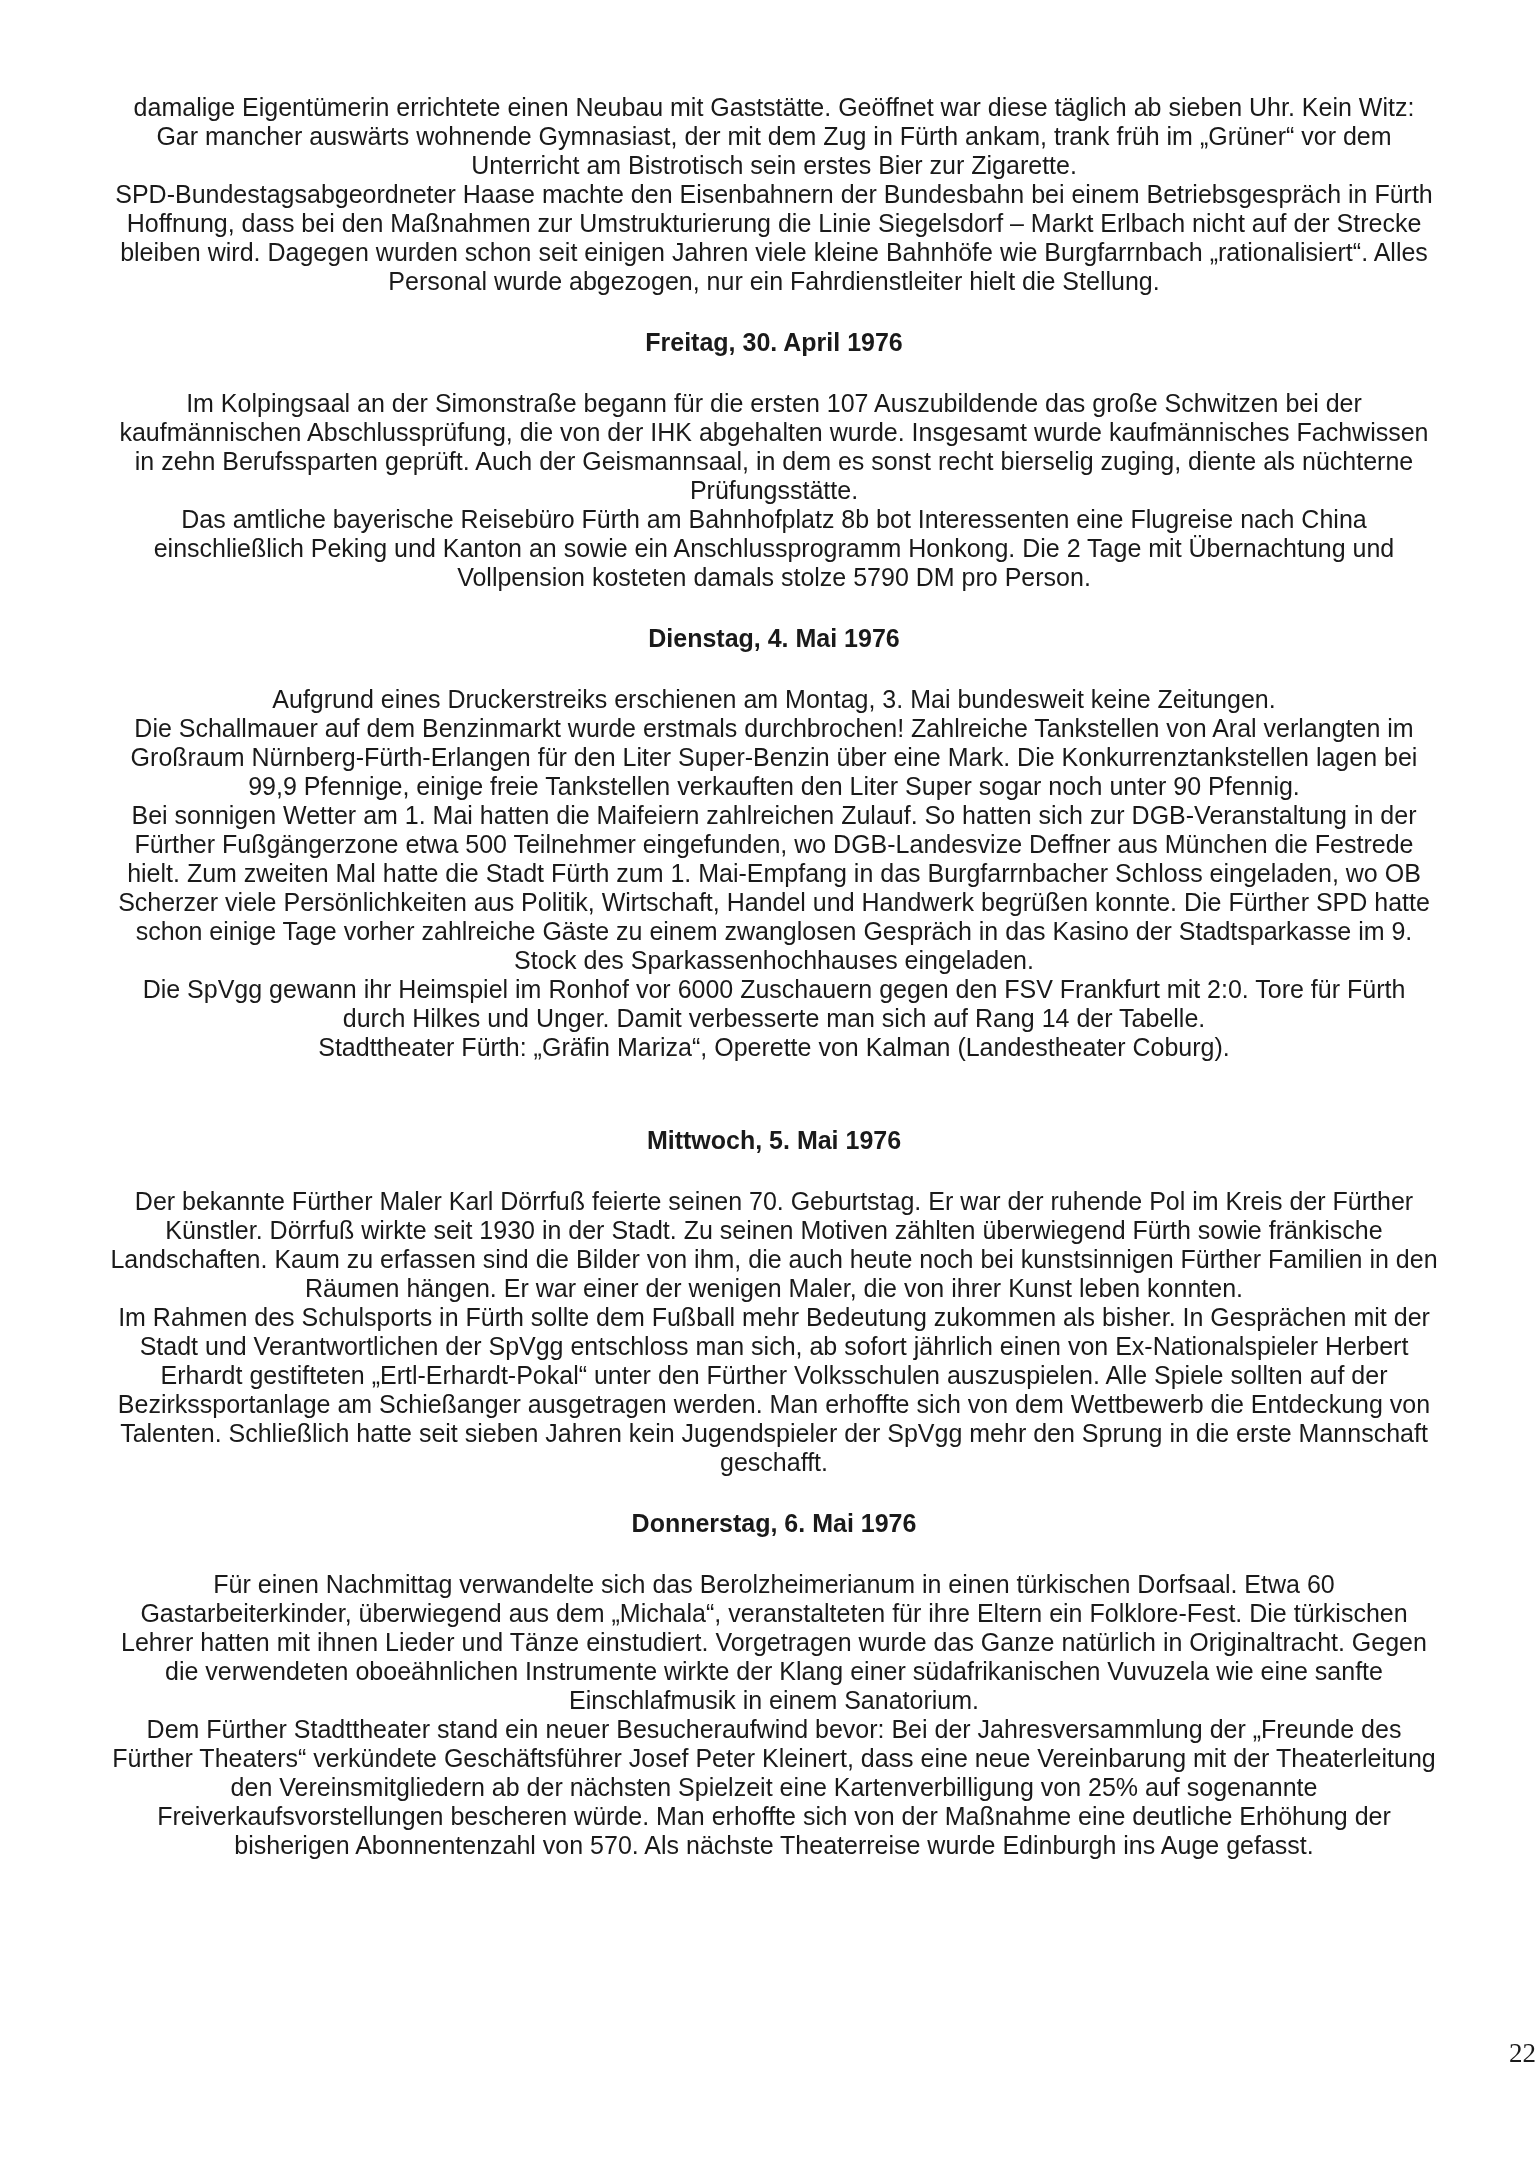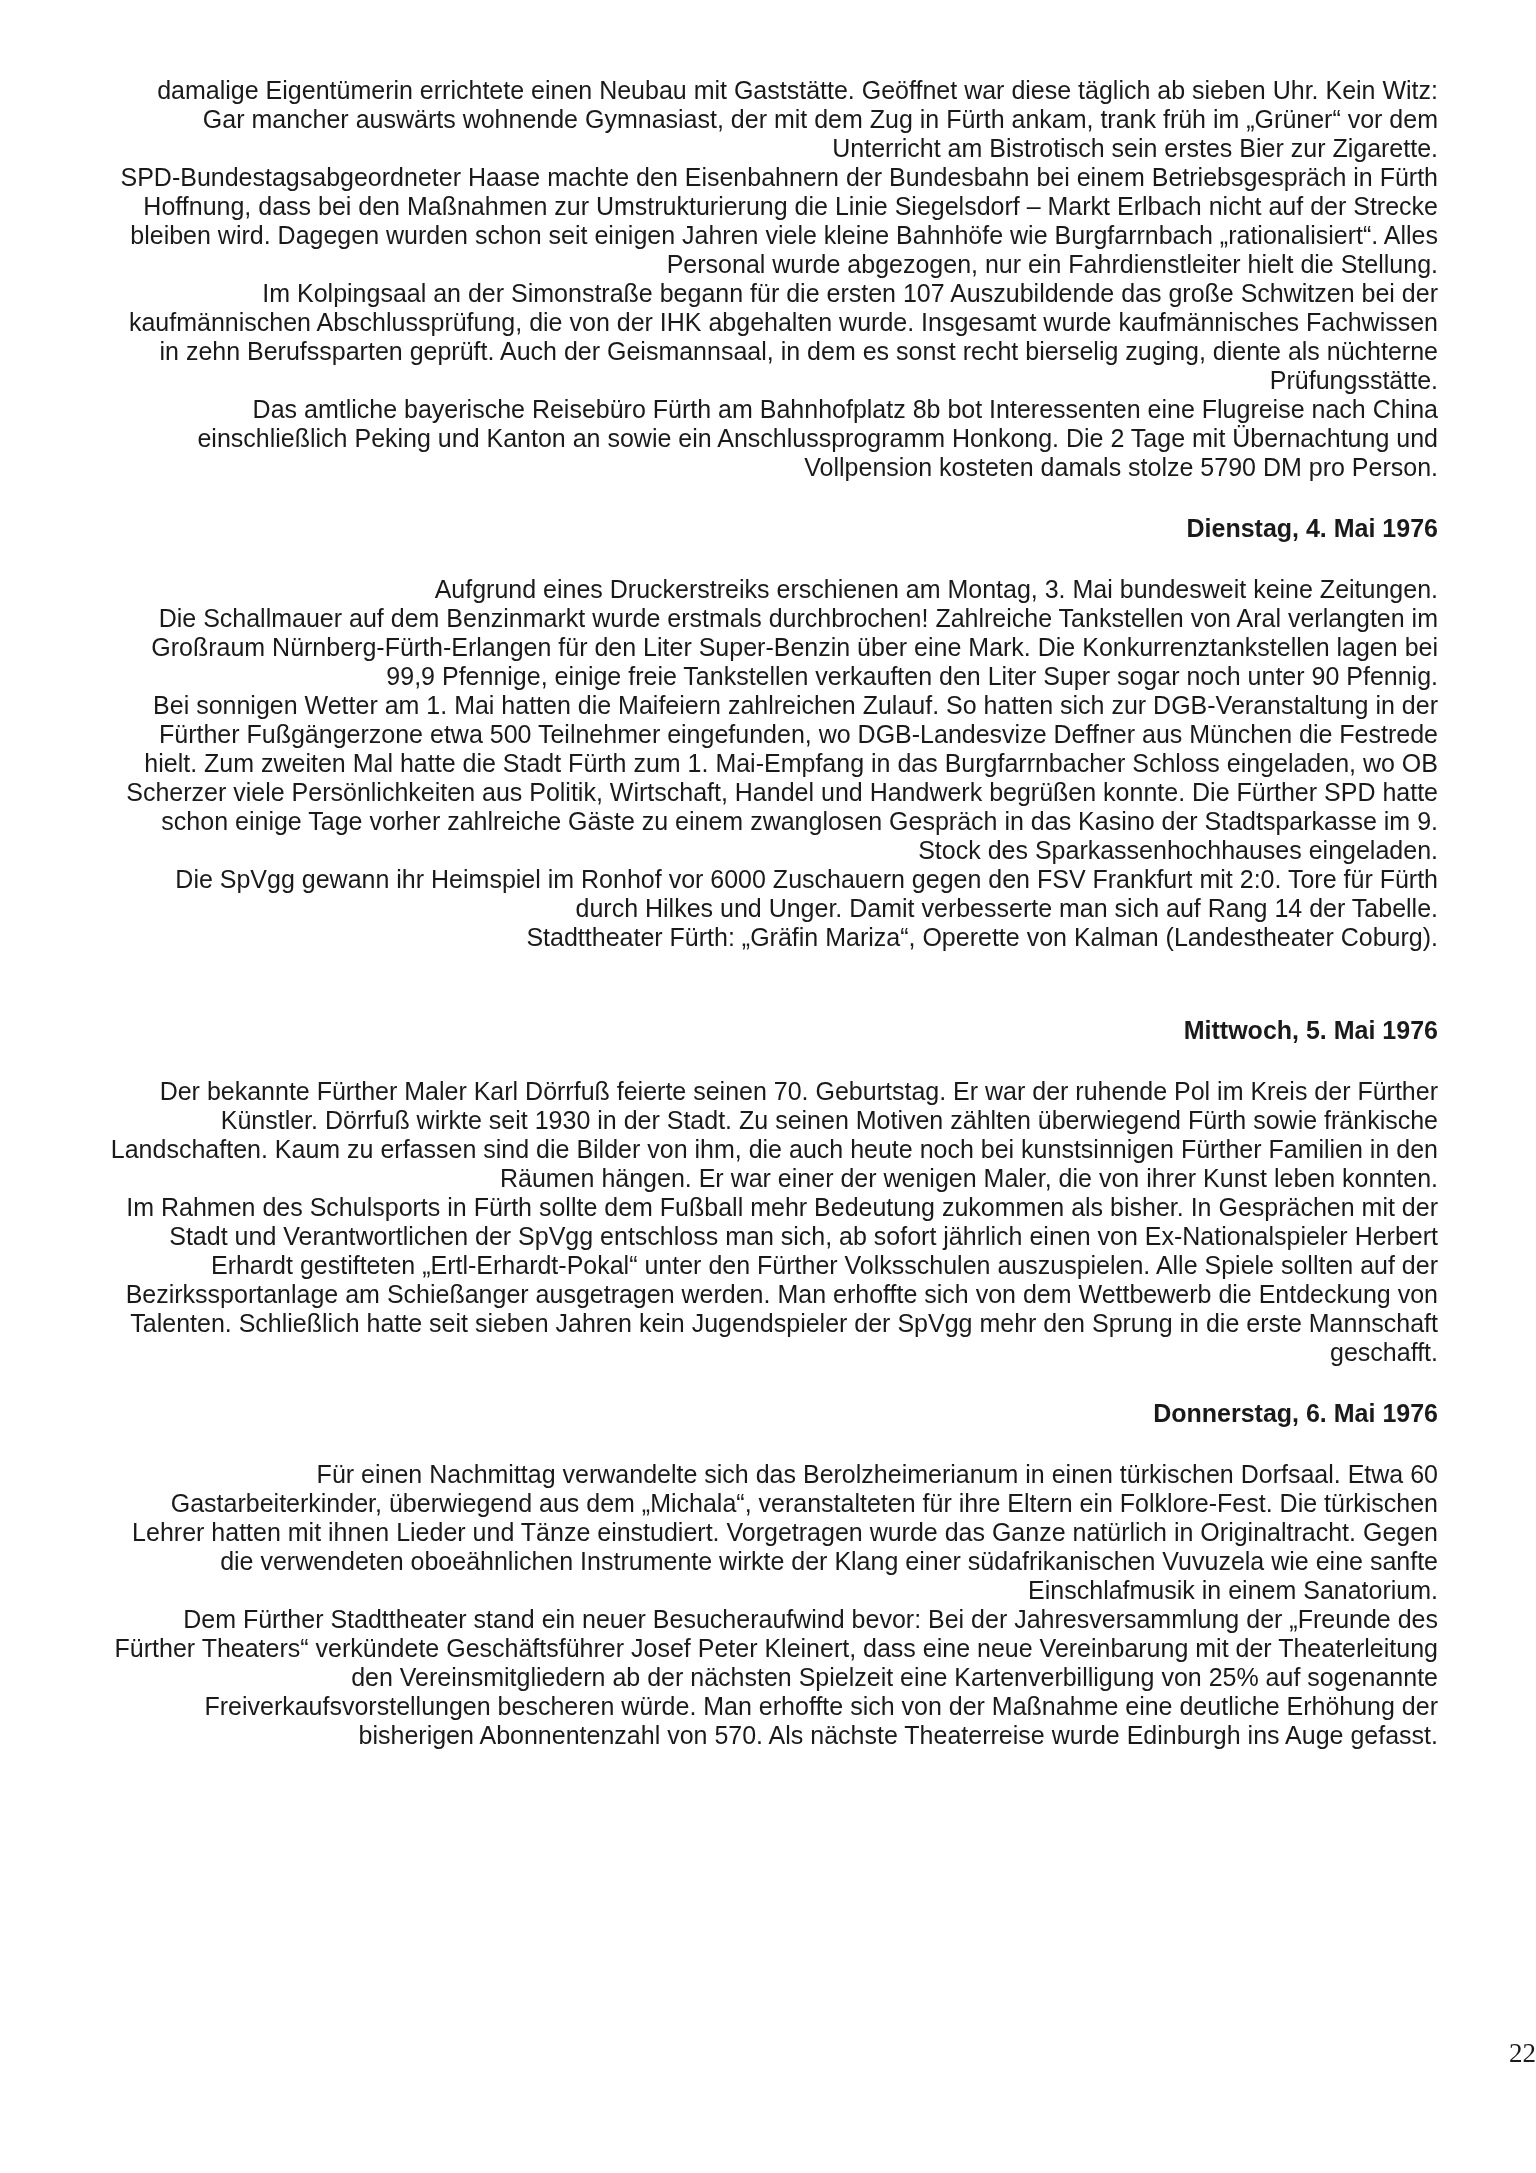--- a/index.html
+++ b/index.html
@@ -12,25 +12,25 @@
     width: 1536px;
     height: 2173px;
     background: #ffffff;
     overflow: hidden;
     font-family: "Liberation Sans", sans-serif;
     color: #1a1a1a;
   }
   .text-area {
     position: absolute;
     left: 110px;
-    top: 76px;
+    top: 93px;
     width: 1328px;
     font-size: 25px;
     line-height: 29px;
-    text-align: right;
+    text-align: center;
   }
   .para {
     margin: 0;
     padding: 0;
   }
   .heading {
     font-size: 25px;
     line-height: 29px;
     font-weight: bold;
     margin: 32px 0 32px 0;
@@ -52,20 +52,21 @@
 </style>
 </head>
 <body>
 
 <div class="page">
   <div class="text-area">
 
     <p class="para">damalige Eigentümerin errichtete einen Neubau mit Gaststätte. Geöffnet war diese täglich ab sieben Uhr. Kein Witz: Gar mancher auswärts wohnende Gymnasiast, der mit dem Zug in Fürth ankam, trank früh im „Grüner“ vor dem Unterricht am Bistrotisch sein erstes Bier zur Zigarette.</p>
     <p class="para">SPD-Bundestagsabgeordneter Haase machte den Eisenbahnern der Bundesbahn bei einem Betriebsgespräch in Fürth Hoffnung, dass bei den Maßnahmen zur Umstrukturierung die Linie Siegelsdorf – Markt Erlbach nicht auf der Strecke bleiben wird. Dagegen wurden schon seit einigen Jahren viele kleine Bahnhöfe wie Burgfarrnbach „rationalisiert“. Alles Personal wurde abgezogen, nur ein Fahrdienstleiter hielt die Stellung.</p>
 
+    <h2 class="heading">Freitag, 30. April 1976</h2>
 
     <p class="para">Im Kolpingsaal an der Simonstraße begann für die ersten 107 Auszubildende das große Schwitzen bei der kaufmännischen Abschlussprüfung, die von der IHK abgehalten wurde. Insgesamt wurde kaufmännisches Fachwissen in zehn Berufssparten geprüft. Auch der Geismannsaal, in dem es sonst recht bierselig zuging, diente als nüchterne Prüfungsstätte.</p>
     <p class="para">Das amtliche bayerische Reisebüro Fürth am Bahnhofplatz 8b bot Interessenten eine Flugreise nach China einschließlich Peking und Kanton an sowie ein Anschlussprogramm Honkong. Die 2 Tage mit Übernachtung und Vollpension kosteten damals stolze 5790 DM pro Person.</p>
 
     <h2 class="heading">Dienstag, 4. Mai 1976</h2>
 
     <p class="para">Aufgrund eines Druckerstreiks erschienen am Montag, 3. Mai bundesweit keine Zeitungen.</p>
     <p class="para">Die Schallmauer auf dem Benzinmarkt wurde erstmals durchbrochen! Zahlreiche Tankstellen von Aral verlangten im Großraum Nürnberg-Fürth-Erlangen für den Liter Super-Benzin über eine Mark. Die Konkurrenztankstellen lagen bei 99,9 Pfennige, einige freie Tankstellen verkauften den Liter Super sogar noch unter 90 Pfennig.</p>
     <p class="para">Bei sonnigen Wetter am 1. Mai hatten die Maifeiern zahlreichen Zulauf. So hatten sich zur DGB-Veranstaltung in der Fürther Fußgängerzone etwa 500 Teilnehmer eingefunden, wo DGB-Landesvize Deffner aus München die Festrede hielt. Zum zweiten Mal hatte die Stadt Fürth zum 1. Mai-Empfang in das Burgfarrnbacher Schloss eingeladen, wo OB Scherzer viele Persönlichkeiten aus Politik, Wirtschaft, Handel und Handwerk begrüßen konnte. Die Fürther SPD hatte schon einige Tage vorher zahlreiche Gäste zu einem zwanglosen Gespräch in das Kasino der Stadtsparkasse im 9. Stock des Sparkassenhochhauses eingeladen.</p>
     <p class="para">Die SpVgg gewann ihr Heimspiel im Ronhof vor 6000 Zuschauern gegen den FSV Frankfurt mit 2:0. Tore für Fürth durch Hilkes und Unger. Damit verbesserte man sich auf Rang 14 der Tabelle.</p>

